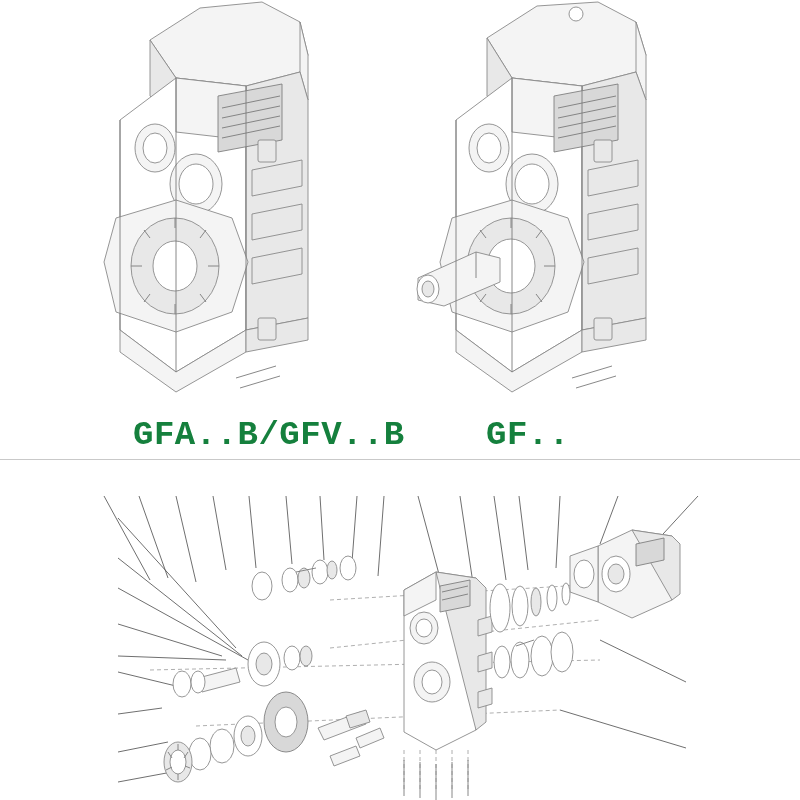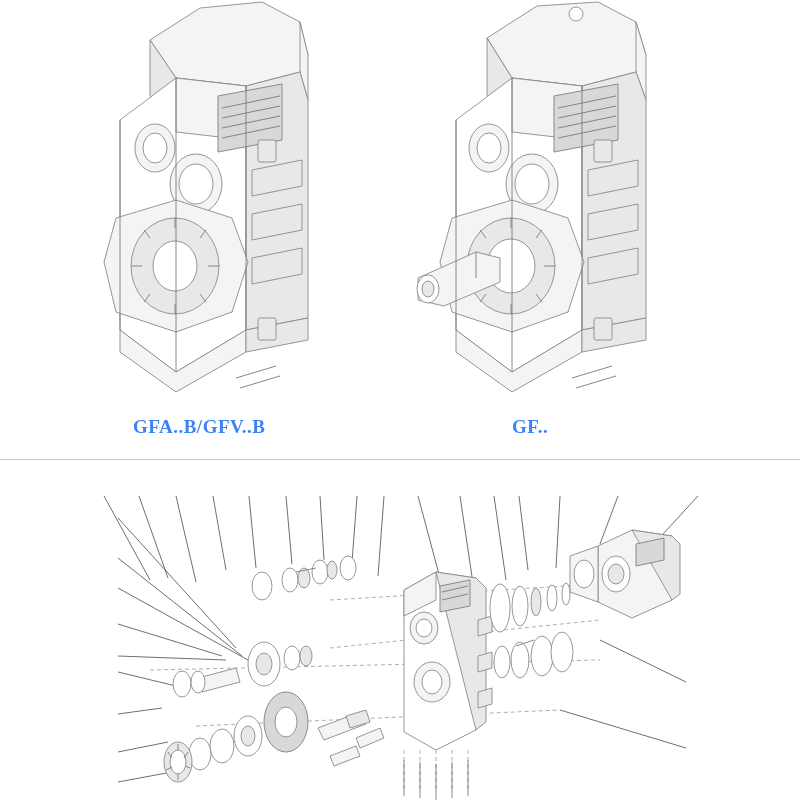--- a/index.html
+++ b/index.html
@@ -37,33 +37,33 @@
   .divider {
     position: absolute;
     left: 0;
     top: 459px;
     width: 800px;
     height: 1px;
     background: #c9c9c9;
   }
   .caption {
     position: absolute;
-    font-family: Liberation Serif, serif;
+    font-family: Liberation Mono, monospace;
     font-weight: bold;
-    font-size: 19px;
-    color: #3b82f6;
+    font-size: 34px;
+    color: #15803d;
     letter-spacing: 0.5px;
     white-space: nowrap;
   }
   #caption-left {
     left: 133px;
     top: 416px;
   }
   #caption-right {
-    left: 512px;
+    left: 486px;
     top: 416px;
   }
   svg {
     display: block;
   }
   .ln {
     stroke: #7a7a7a;
     stroke-width: 0.9;
     fill: none;
   }

